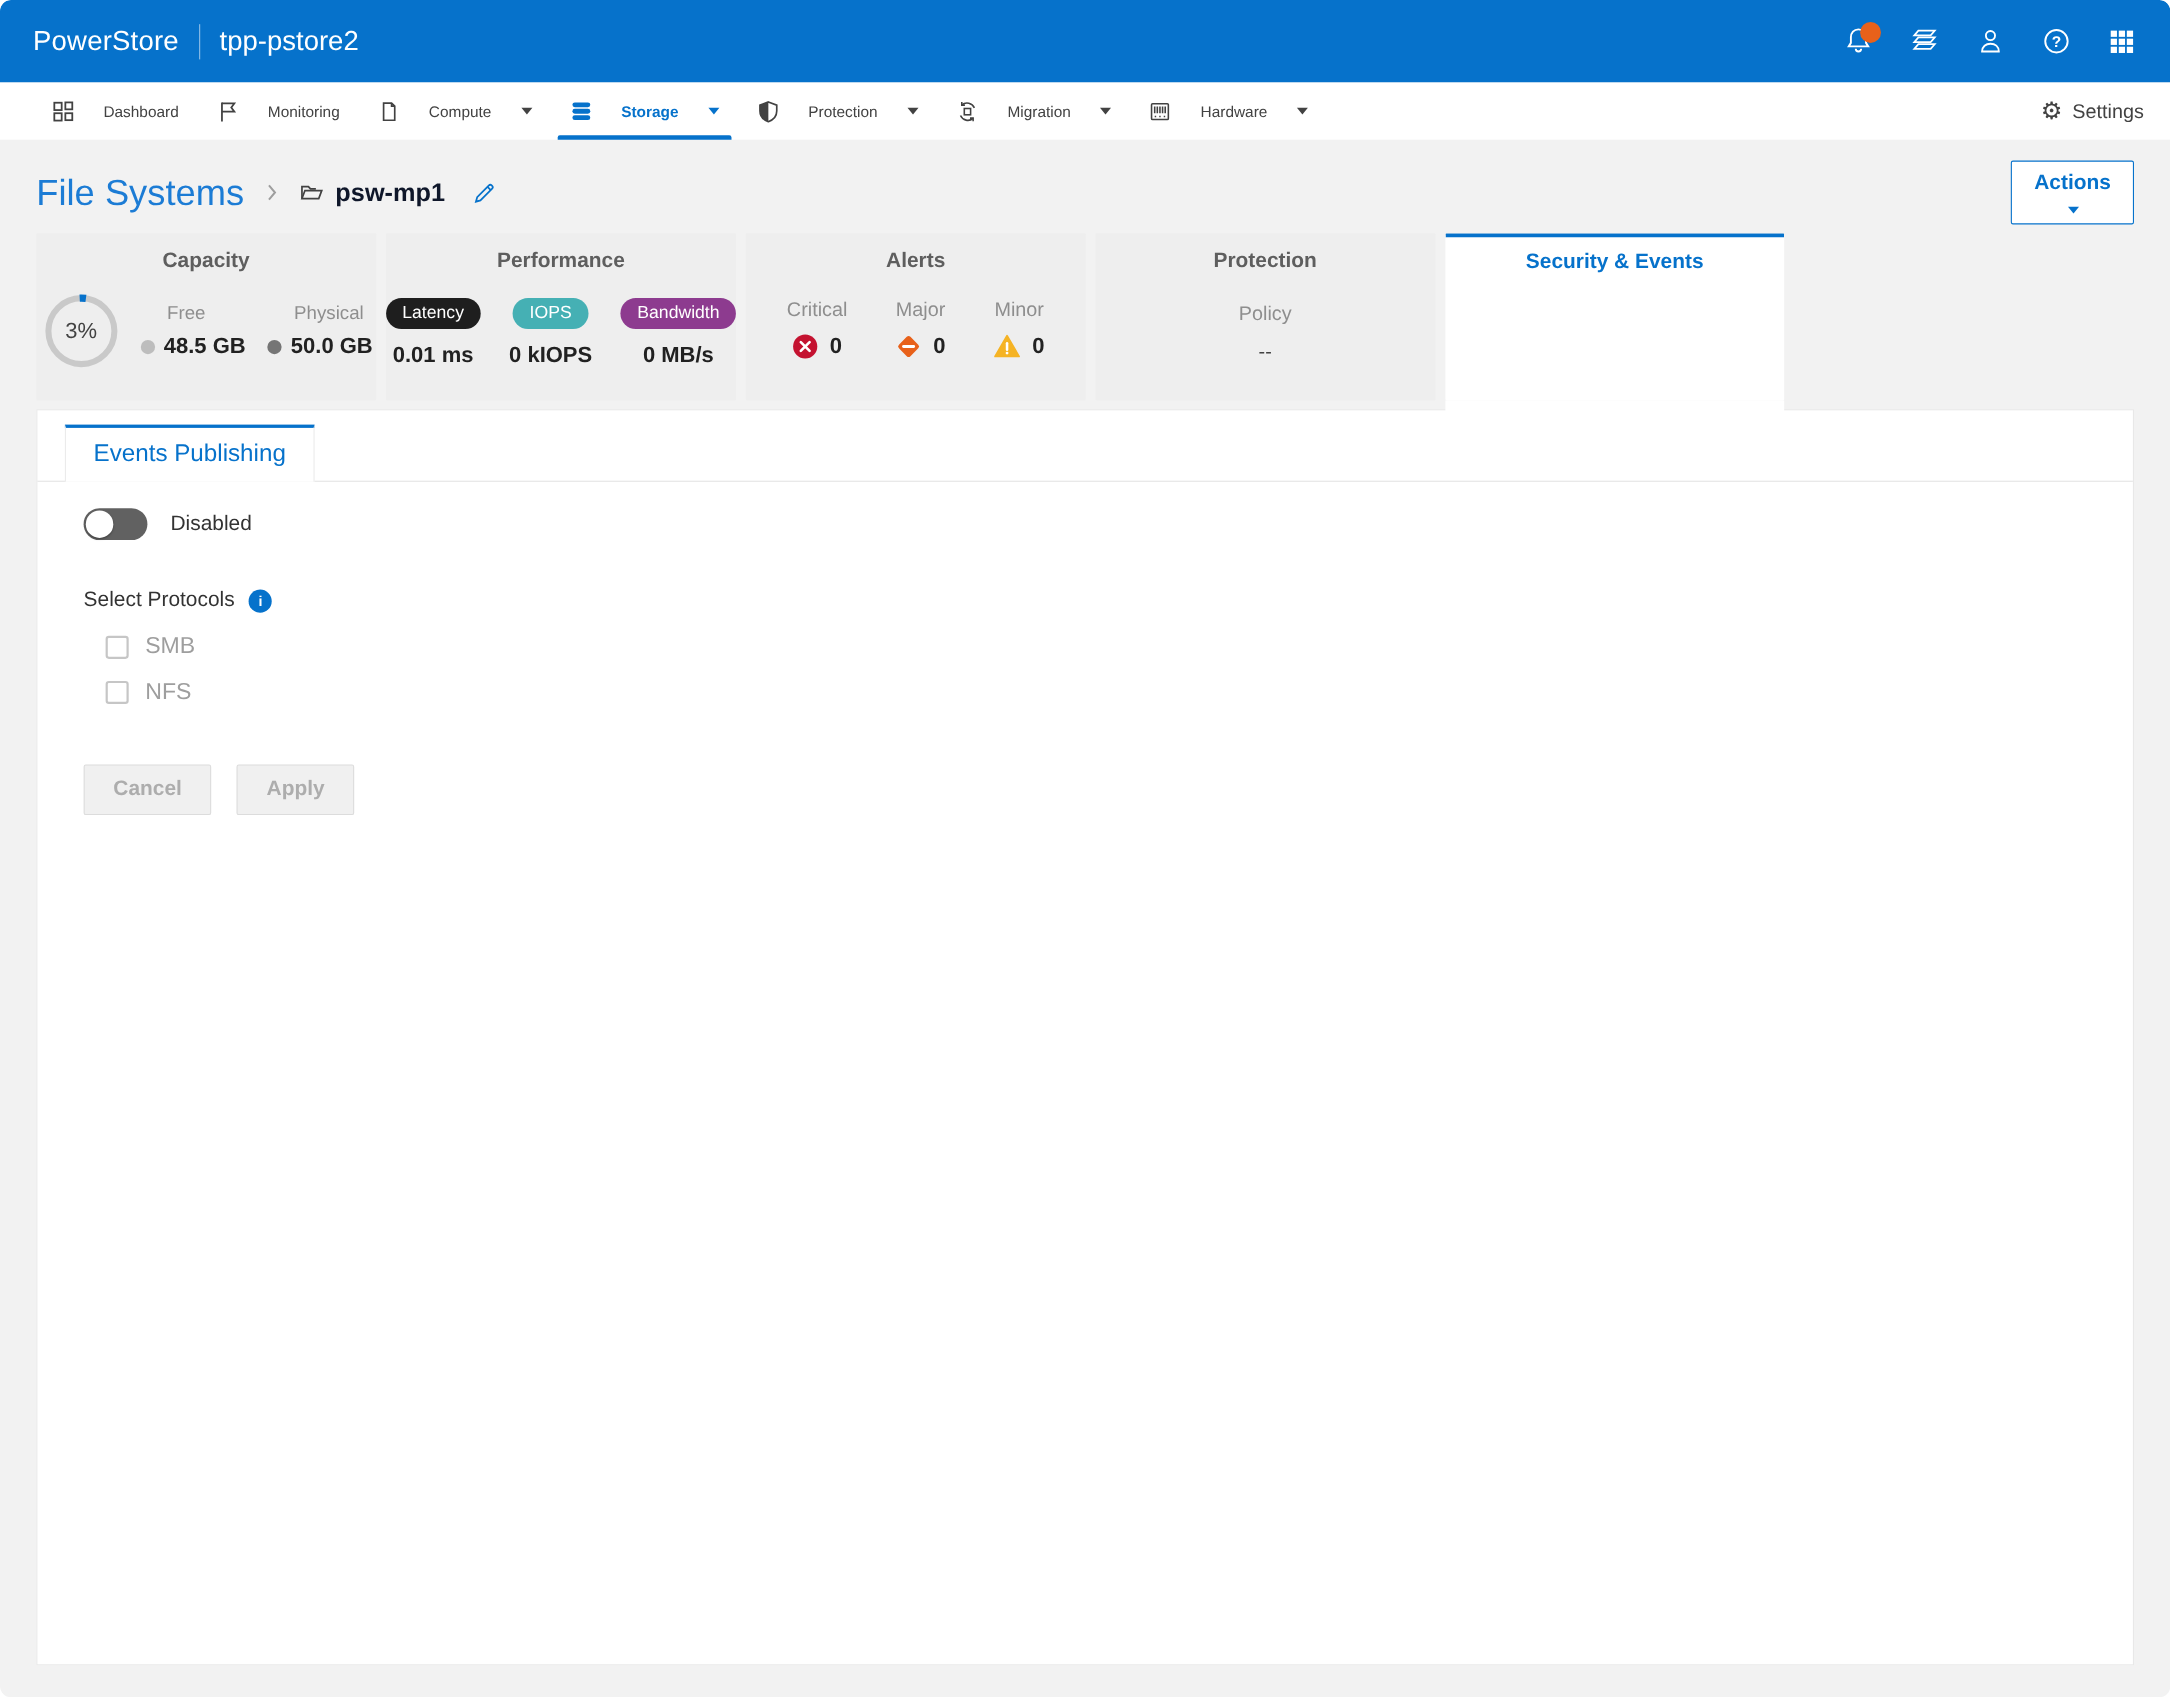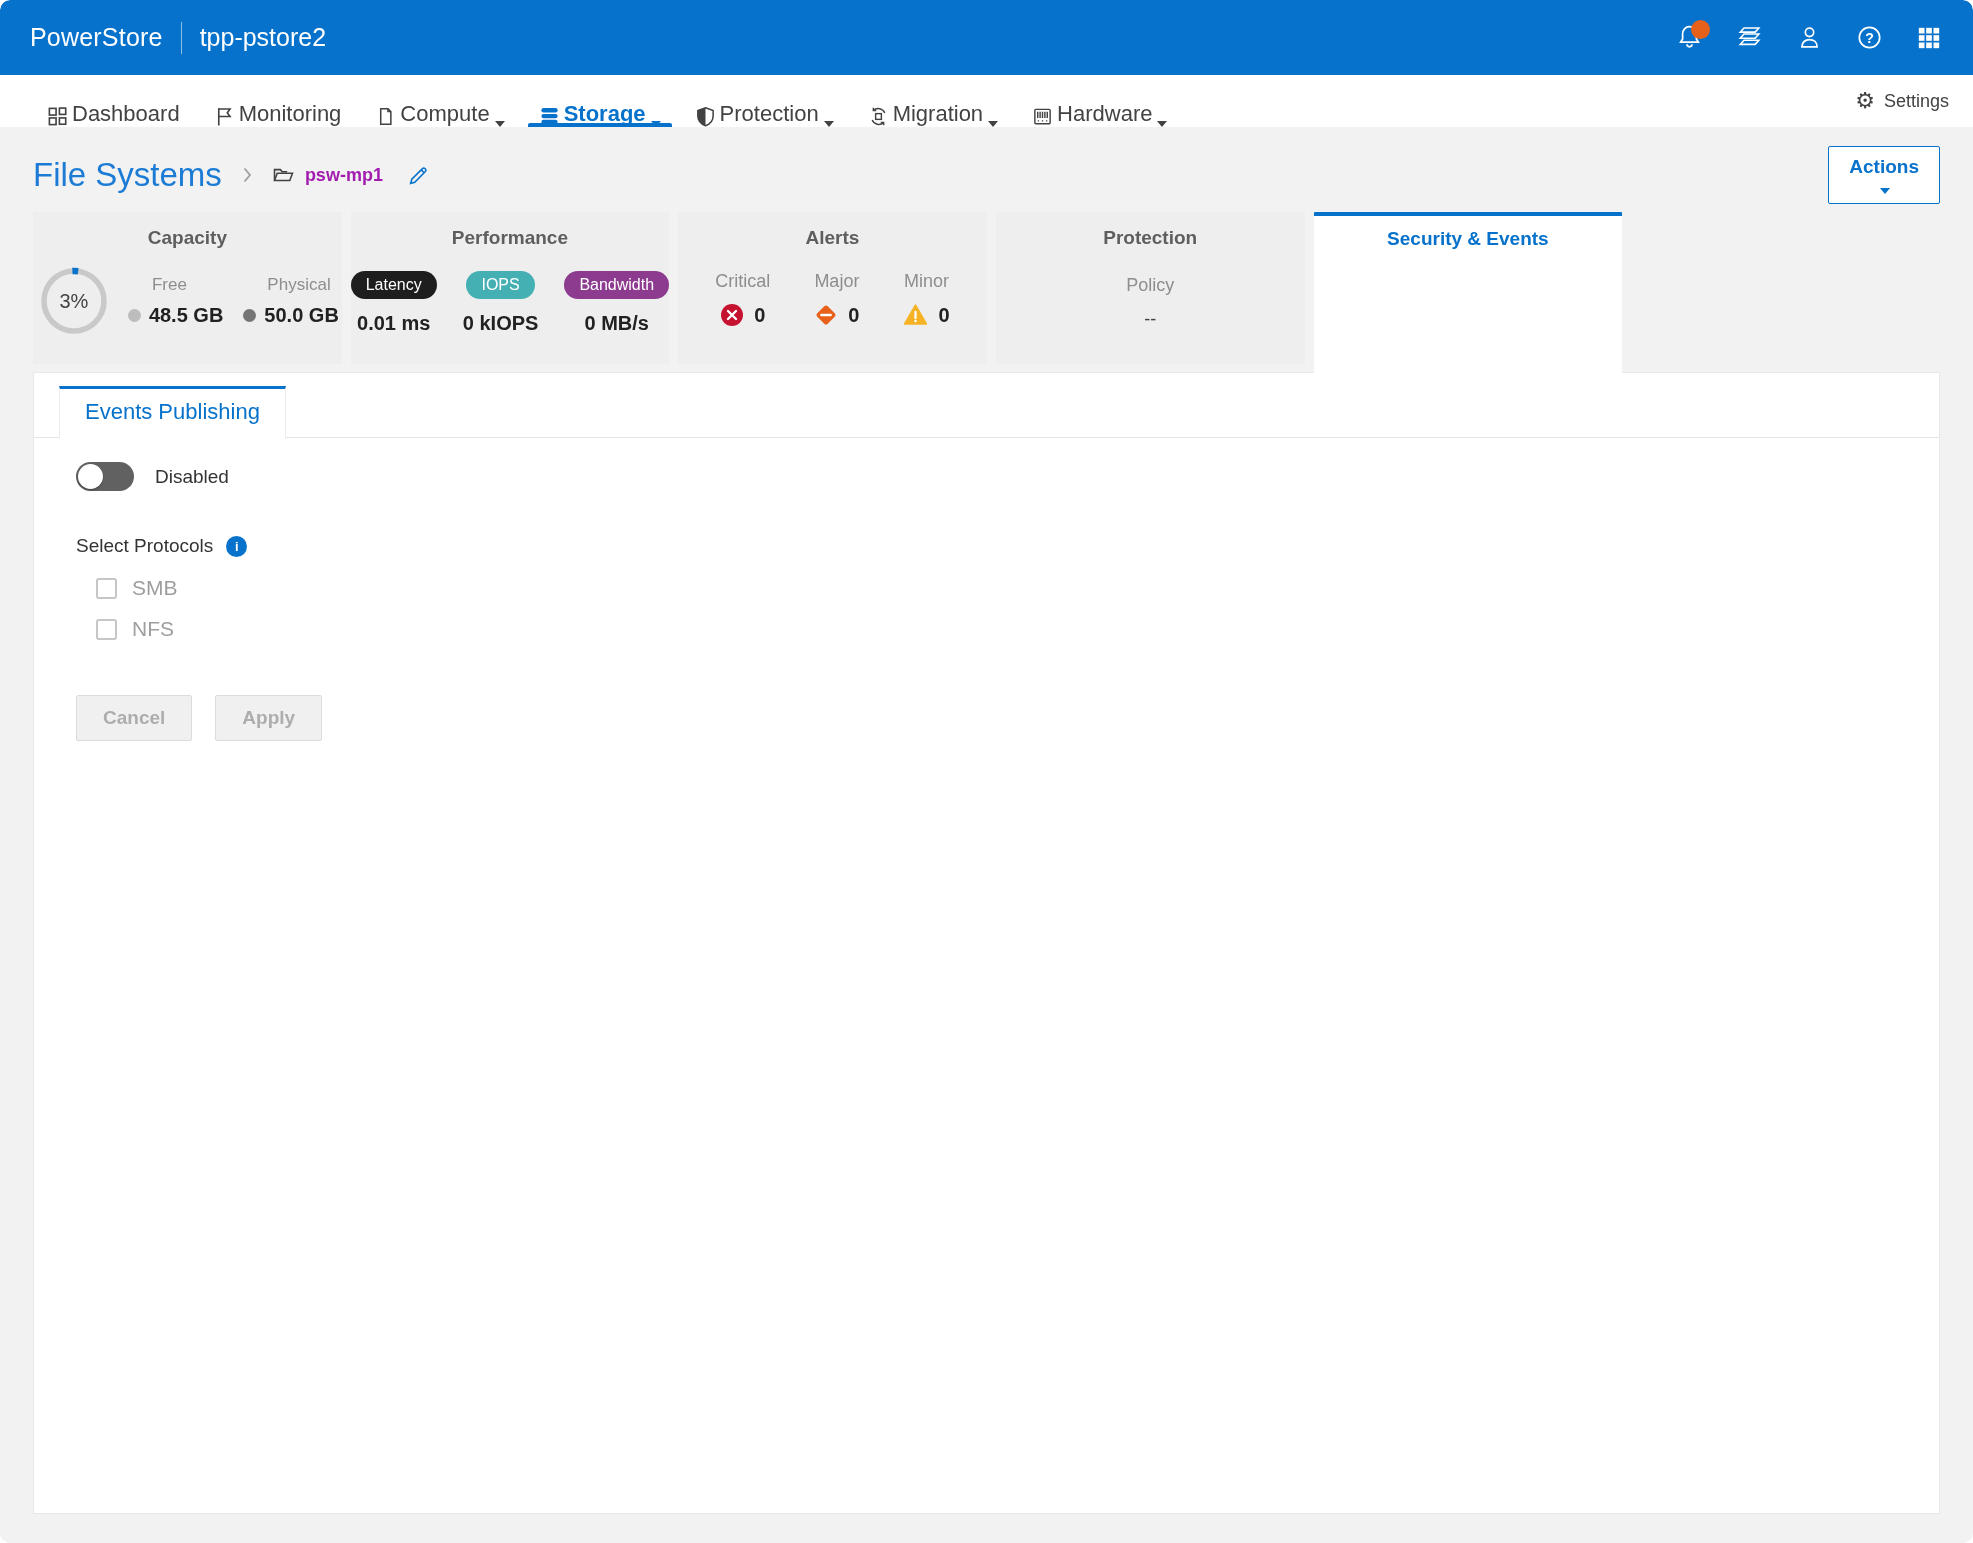--- a/index.html
+++ b/index.html
@@ -12,35 +12,35 @@
   .brand { color:#fff; font-size:25px; letter-spacing:.2px; }
   .brand-divider { width:1px; height:32px; background:rgba(255,255,255,.55); }
   .system-name { color:#fff; font-size:25px; }
   .header-icons { display:flex; align-items:center; gap:32px; }
   .hicon { position:relative; width:28px; height:28px; display:flex; align-items:center; justify-content:center; cursor:pointer; }
   .badge-dot { position:absolute; top:-4px; right:-7px; width:19px; height:19px; border-radius:50%; }
 
   
   .navbar { height:52px; background:#fff; display:flex; align-items:center; justify-content:space-between; padding:0 24px 0 30px; }
   .nav-left { display:flex; align-items:stretch; height:52px; }
-  .nav-item { display:flex; align-items:flex-end; gap:4px; padding:0 17px; font-size:22px; color:#424242; cursor:pointer; position:relative; }
+  .nav-item { display:flex; align-items:center; gap:26px; padding:0 17px; font-size:14px; color:#424242; cursor:pointer; position:relative; }
   .nav-item svg { color:#424242; }
   .nav-item.active { color:#0672CB; font-weight:bold; }
   .nav-item.active svg { color:#0672CB; }
   .nav-item.active::after { content:""; position:absolute; left:6px; right:6px; bottom:0; height:4px; background:#0672CB; border-radius:2px 2px 0 0; }
   .caret { display:inline-block; width:0; height:0; border-left:5px solid transparent; border-right:5px solid transparent; border-top:6px solid currentColor; margin-left:1px; }
   .settings-item { display:flex; align-items:center; gap:9px; font-size:18px; color:#424242; cursor:pointer; }
   .gear-glyph { font-size:22px; line-height:1; color:#424242; }
 
   
   .crumb-row { display:flex; align-items:center; justify-content:space-between; margin:22px 33px 0 33px; height:52px; }
   .crumb-left { display:flex; align-items:center; gap:14px; }
   .crumb-parent { font-size:33px; color:#1C7CD5; cursor:pointer; font-weight:400; }
   .crumb-entity { display:flex; align-items:center; gap:10px; }
-  .crumb-entity-label { font-size:18px; color:#a21caf; font-weight:600; }
+  .crumb-entity-label { font-size:23px; color:#0f172a; font-weight:600; }
   .actions-btn { display:flex; align-items:center; gap:10px; background:#fff; border:1px solid #0672CB; color:#0672CB; font-size:19px; font-weight:600; padding:9px 20px; border-radius:2px; cursor:pointer;flex-direction:column; }
   .actions-btn .caret { border-top-color:#0672CB; }
 
   
   .cards-row { display:grid; grid-template-columns:repeat(6,1fr); gap:9px; margin:11px 33px 0 33px; height:152px; }
   .card { background:#EEEEEE; border-radius:1px; padding-top:15px; display:flex; flex-direction:column; align-items:center; cursor:pointer; }
   .card-title { font-size:19px; font-weight:bold; color:#5E5E5E; text-align:center; }
   .card.active { background:#fff; border-top:4px solid #0672CB; padding-top:12px; position:relative; z-index:2; cursor:default; }
   .card.active::after { content:""; position:absolute; left:0; right:0; bottom:-12px; height:12px; background:#fff; }
   .card.active .card-title { color:#0672CB; }

